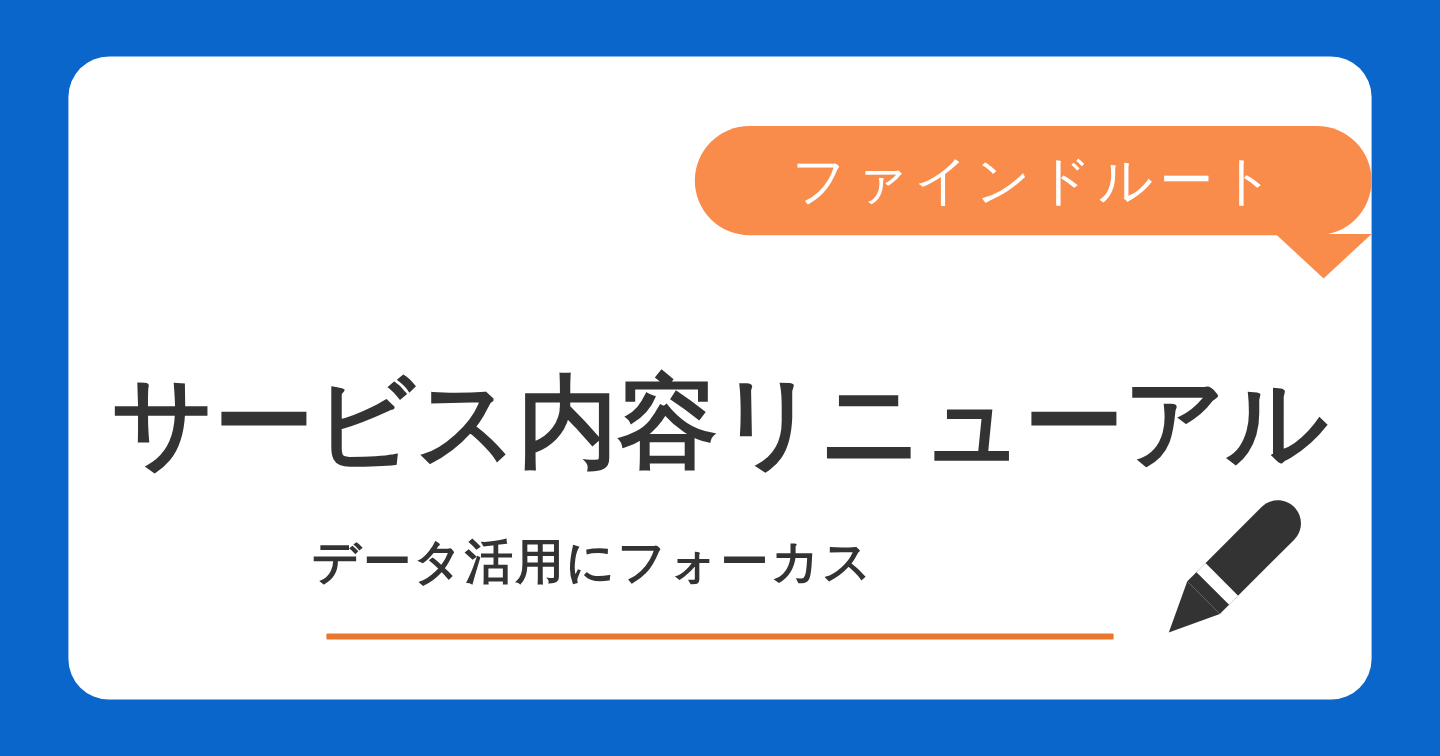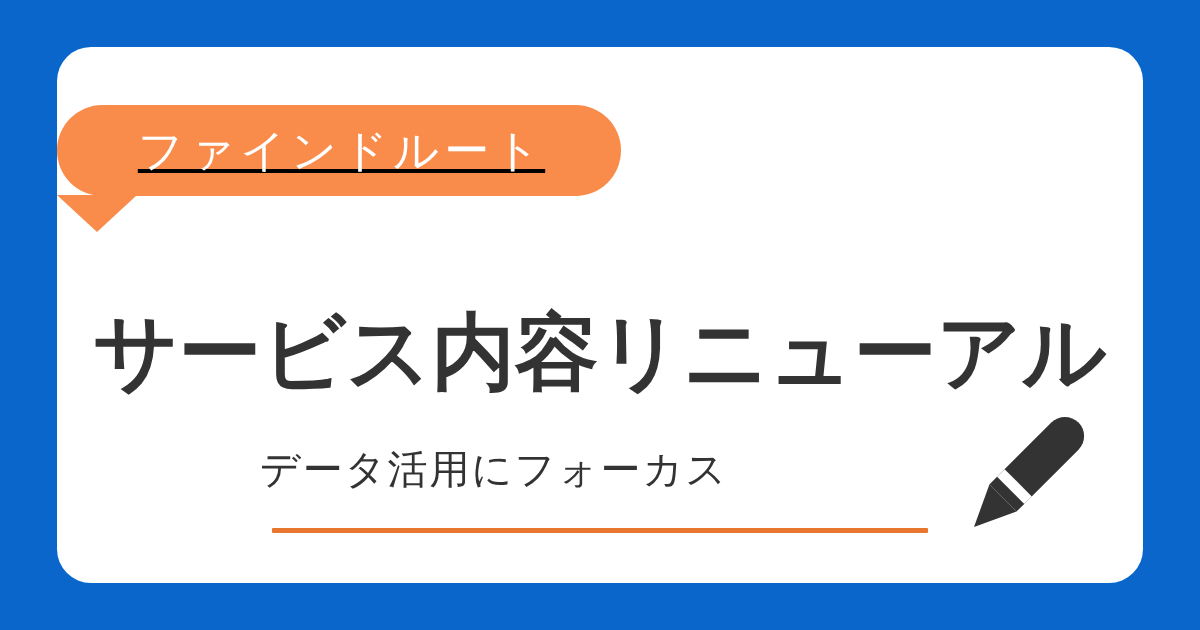--- a/index.html
+++ b/index.html
@@ -34,22 +34,21 @@
   }
 
   
   .badge-wrap {
     position: absolute;
     left: 0;
     top: 58px;
     width: 1086px;
     display: flex;
     flex-direction: column;
-    align-items: flex-start;
-    text-decoration: underline;
+    align-items: flex-end;
   }
   .badge {
     position: relative;
     width: 564px;
     height: 91px;
     background: #F98C4B;
     border-radius: 46px;
     display: flex;
     align-items: center;
     justify-content: center;
@@ -92,21 +91,21 @@
 
   
   .subtitle {
     position: absolute;
     left: 0;
     top: 398px;
     width: 872px;
     text-align: center;
     color: #333333;
     font-size: 40px;
-    font-weight: 400;
+    font-weight: 700;
     line-height: 1.2;
     letter-spacing: 2px;
     white-space: nowrap;
     text-indent: 2px;
   }
 
   
   .rule {
     position: absolute;
     left: 215px;

